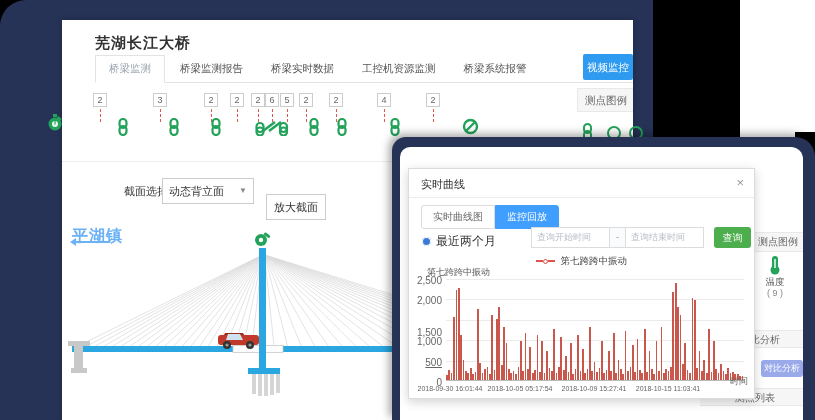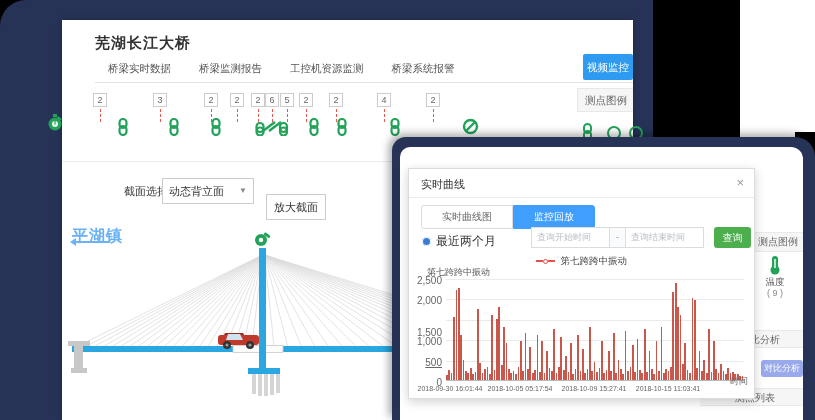--- a/index.html
+++ b/index.html
@@ -30,21 +30,21 @@
   
   #frameB{left:392px;top:137px;width:423px;height:283px;background:#263357;border-radius:14px 20px 0 0;box-shadow:-3px -3px 8px rgba(0,0,0,.35);}
   #win2{left:400px;top:147px;width:403px;height:273px;background:#fff;border-radius:10px 12px 0 0;overflow:hidden;}
   .sliverband{background:#f6f6f6;border-top:1px solid #e9e9e9;border-bottom:1px solid #e9e9e9;font-size:10px;color:#666;text-align:right;line-height:18px;}
   .cmpbtn{background:#9aa9ea;color:#fff;font-size:9px;text-align:center;line-height:17px;border-radius:3px;cursor:pointer;}
   
   #modal{left:408px;top:168px;width:347px;height:231px;background:#fff;border:1px solid #dcdcdc;box-shadow:0 3px 10px rgba(0,0,0,.18);}
   .mtitle{left:12px;top:8px;font-size:11px;color:#333;}
   .mclose{right:10px;top:6px;font-size:13px;color:#999;cursor:pointer;}
   .mhead{left:0;top:28px;width:100%;border-bottom:1px solid #ececec;}
-  .mtab{font-size:10px;padding:4px 20px;cursor:pointer;}
+  .mtab{font-size:10px;padding:4px 11px;cursor:pointer;}
   .mtab.inact{border:1px solid #dcdcdc;color:#666;background:#fff;border-radius:3px 0 0 3px;}
   .mtab.act{background:#409EFF;color:#fff;border:1px solid #409EFF;border-radius:0 3px 3px 0;}
   .radio{width:9px;height:9px;border-radius:50%;background:#3a7bd5;box-shadow:0 0 0 1px #fff inset;}
   .minput{height:21px;border:1px solid #dcdcdc;font-size:9px;color:#b6bcc4;padding:0 5px;line-height:19px;background:#fff;}
   .msep{width:15px;height:21px;border:1px solid #dcdcdc;border-left:none;border-right:none;background:#fafbfc;color:#999;text-align:center;line-height:19px;font-size:9px;}
   .qbtn{width:37px;height:21px;background:#4cae4c;color:#fff;font-size:10px;text-align:center;line-height:21px;border-radius:3px;cursor:pointer;}
   .legend{left:0;right:0;top:86px;text-align:center;font-size:9.5px;color:#444;}
   .lgline{display:inline-block;width:7px;height:2px;background:#e0524d;vertical-align:middle;}
   .lgcirc{display:inline-block;width:5px;height:5px;border:1.5px solid #e0524d;border-radius:50%;vertical-align:middle;}
   .ytitle{left:18px;top:97px;font-size:9px;color:#555;}
@@ -61,22 +61,23 @@
 <div id="stage">
 
   <div class="abs blk" style="left:0;top:0;width:52px;height:52px"></div>
   <div class="abs blk" style="left:640px;top:0;width:100px;height:142px"></div>
   <div class="abs blk" style="left:795px;top:132px;width:20px;height:26px"></div>
   <div class="abs navyA" style="left:0;top:0;width:653px;height:420px"></div>
 
   <div id="win1" class="abs">
     <div class="abs w1title">芜湖长江大桥</div>
     <div id="tabbar" class="abs">
+        <div class="w1tab active">桥梁监测</div>
+        <div class="w1tab">桥梁监测报告</div>
         <div class="w1tab">桥梁实时数据</div>
-        <div class="w1tab">桥梁监测报告</div>
         <div class="w1tab">工控机资源监测</div>
         <div class="w1tab">桥梁系统报警</div>
       </div>
     <div class="abs vbtn">视频监控</div>
 
     <div id="sensors" class="abs" style="left:0;top:0;width:571px;height:145px">
         <div class="abs badge" style="left: 31px; top: 73px;">2</div>
         <div class="abs rdash" style="left: 38px; top: 89px;"></div>
         <div class="abs badge" style="left: 91px; top: 73px;">3</div>
         <div class="abs rdash" style="left: 98px; top: 89px;"></div>

